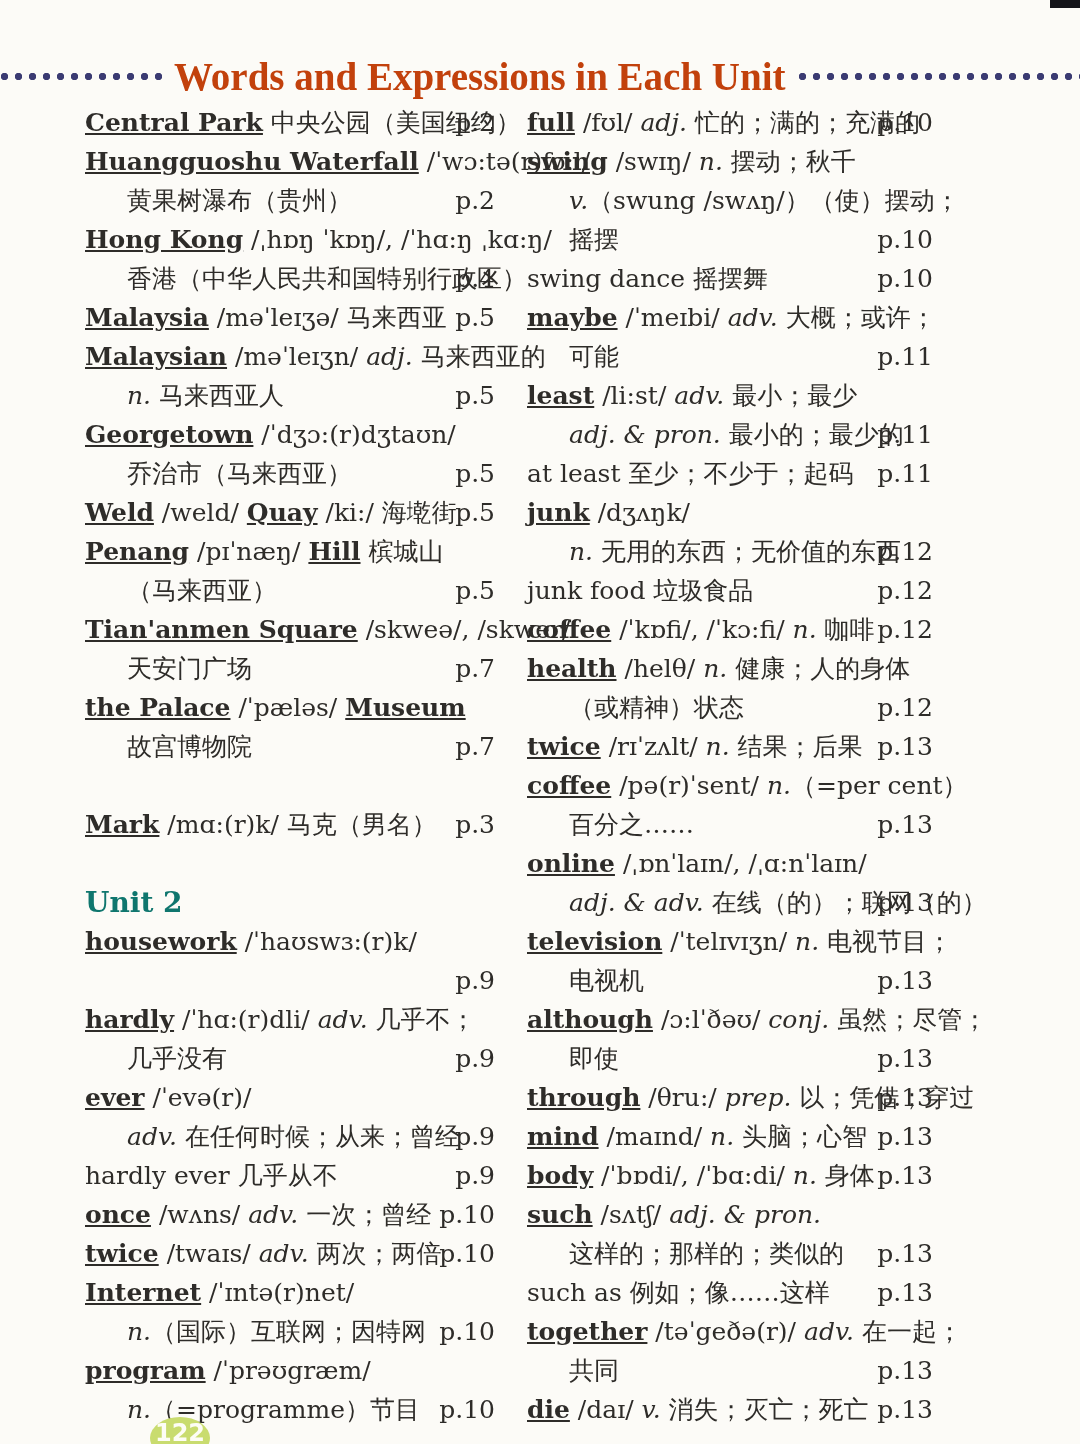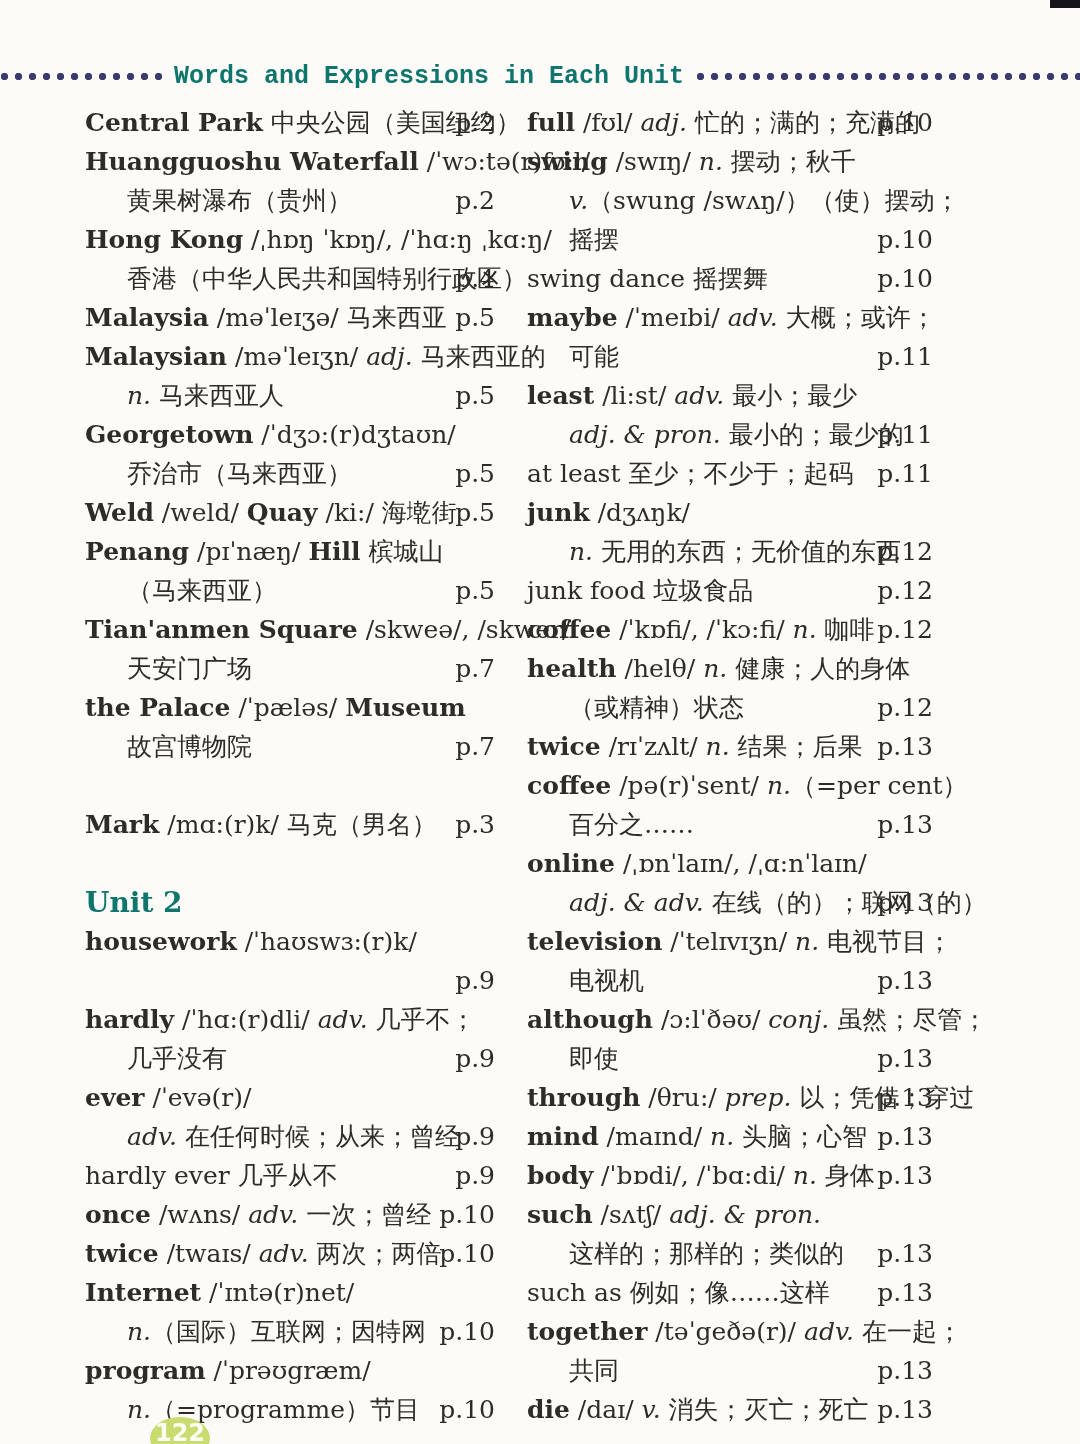--- a/index.html
+++ b/index.html
@@ -20,37 +20,37 @@
     height:9px;
     background-image:radial-gradient(circle at 4.5px 4.5px,#3b3b72 3.4px,rgba(0,0,0,0) 4px);
     background-size:14px 9px;
     background-repeat:repeat-x;
     background-position:left center;
   }
   .dots-left{width:162px;flex:0 0 auto;}
   .dots-right{flex:1 1 auto;margin-left:12px;}
   .header-title{
     margin-left:12px;
-    font-family:Liberation Mono, monospace;
-    font-weight:bold;font-size:25px;color:#0f766e;
+    font-family:Liberation Serif, serif;
+    font-weight:bold;font-size:39px;color:#c2410c;
     white-space:nowrap;letter-spacing:0px;
   }
   
   .corner-mark{position:absolute;top:0;right:0;width:30px;height:8px;background:#15151a;}
   
   .col{position:absolute;top:103px;}
   .col-left{left:85px;width:410px;}
   .col-right{left:527px;width:406px;}
   .line{
     position:relative;height:39px;font-size:25px;line-height:39px;
     white-space:nowrap;
   }
   .txt{white-space:nowrap;display:inline-block;}
   .ind{padding-left:42px;}
-  .s-b{font-weight:bold;}
+  .s-b{font-weight:bold;text-decoration:underline;}
   .s-i{font-style:italic;}
   .pg{position:absolute;right:0;top:0;line-height:39px;font-size:25px;}
   .u{
     font-weight:bold;color:#0f766e;font-size:28px;
   }
   
   .page-badge{
     position:absolute;left:150px;top:1417px;width:60px;height:42px;
     background:#c9dc6f;border-radius:50%;
     display:flex;align-items:flex-start;justify-content:center;

